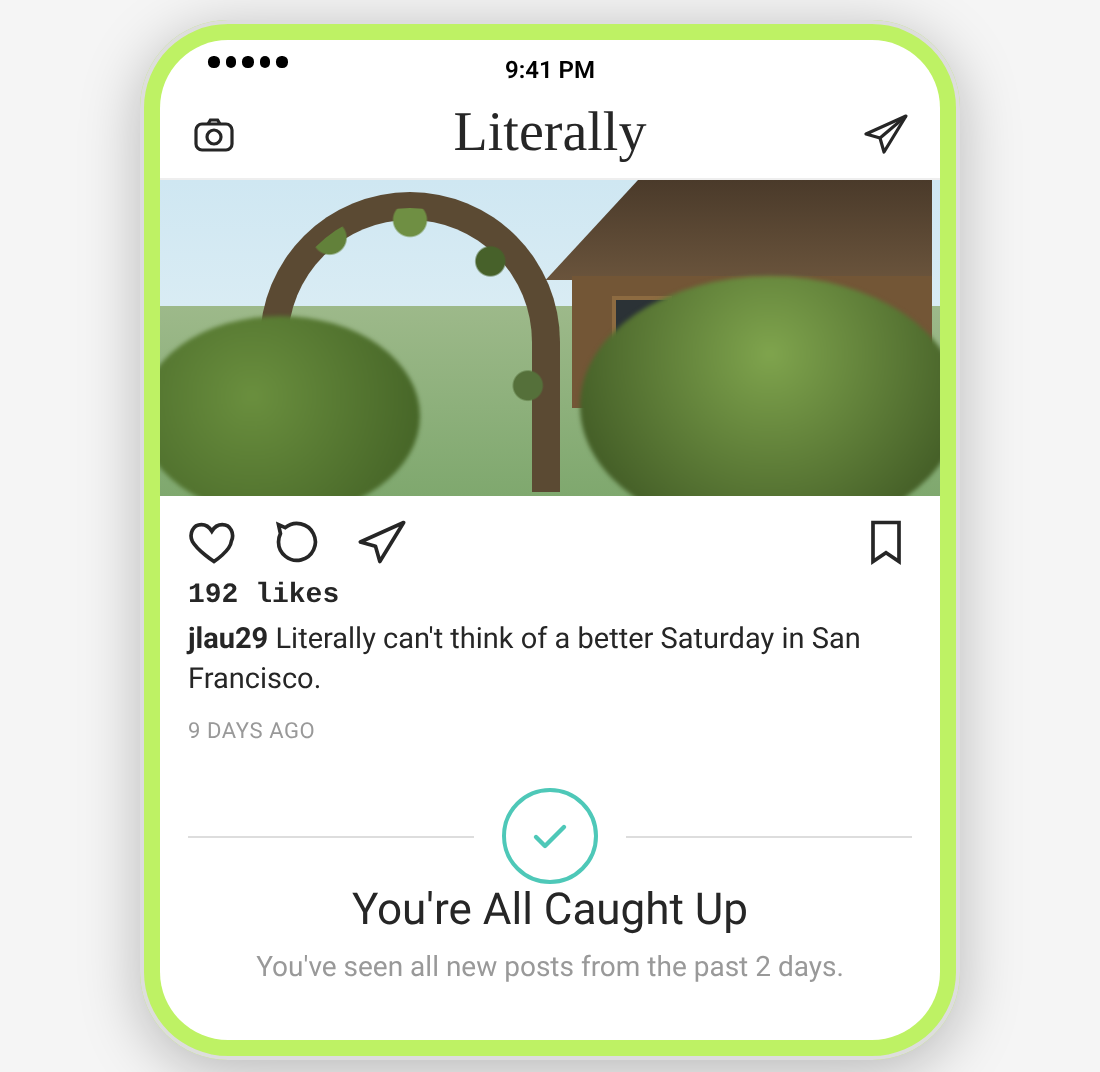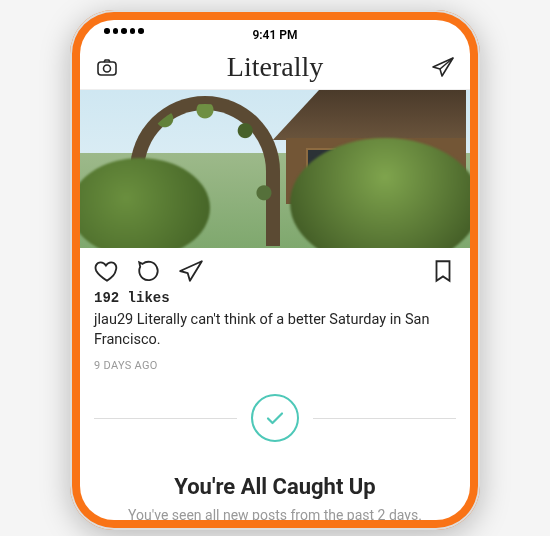--- a/index.html
+++ b/index.html
@@ -6,21 +6,21 @@
   body {
     background: #f5f5f5;
     font-family: -apple-system, BlinkMacSystemFont, "Segoe UI", Roboto, Helvetica, Arial, sans-serif;
     display: flex;
     justify-content: center;
     align-items: flex-start;
     padding: 10px;
   }
   .device {
     width: 410px;
-    background: #f97316;
+    background: #bef264;
     border-radius: 44px;
     box-shadow: 0 6px 30px rgba(0,0,0,0.25), inset 0 0 0 2px #ddd;
     padding: 10px;
   }
   .screen {
     background: #fff;
     border-radius: 34px;
     overflow: hidden;
     height: 500px;
     position: relative;
@@ -110,39 +110,39 @@
   .w3{ top:58px; right:50px;}
   .actions {
     display:flex; align-items:center; padding:10px 14px 6px;
     gap:16px;
   }
   .actions .spacer { flex:1; }
   .actions svg { width:26px; height:26px; color:#262626; }
   .post-meta { padding: 0 14px; }
   .likes { font-weight:600; font-size:14px; color:#262626; margin-bottom:4px;font-family:Liberation Mono, monospace;}
   .caption { font-size:14.5px; color:#262626; line-height:1.35; }
-  .caption .user { font-weight:400; }
+  .caption .user { font-weight:700; }
   .timeago { font-size:11px; color:#999; letter-spacing:0.3px; margin-top:10px; }
   .caught-up {
     margin-top:22px;
     padding: 0 14px;
     text-align:center;
   }
   .divider-wrap {
     display:flex; align-items:center; gap:14px;
   }
   .divider-wrap .line { flex:1; height:1px; background:#ddd; }
   .check-circle {
     width:48px; height:48px; border:2px solid #4ec8b8; border-radius:50%;
     display:flex; align-items:center; justify-content:center;
     color:#4ec8b8;
   }
   .check-circle svg { width:24px; height:24px; }
   .caught-title {
-    margin-top:32px; font-size:22px; color:#262626; font-weight:700;
+    margin-top:1px; font-size:22px; color:#262626; font-weight:400;
   }
   .caught-sub {
     margin-top:8px; font-size:14px; color:#999;
   }
 </style>
 </head>
 <body>
 
 <div class="device">
   <div class="screen">

